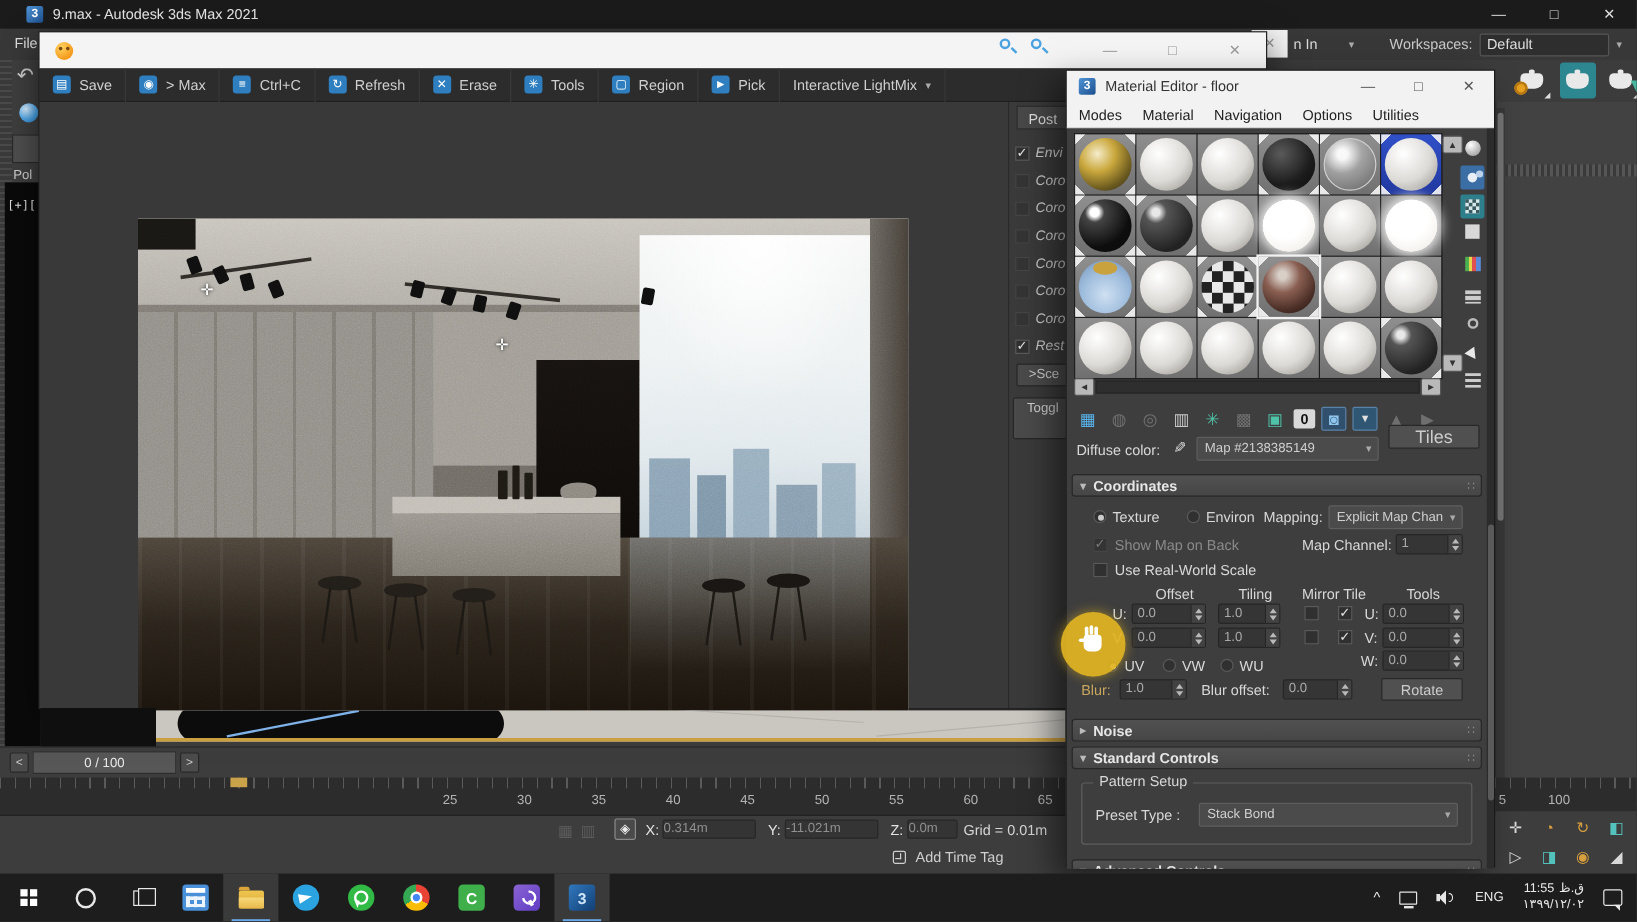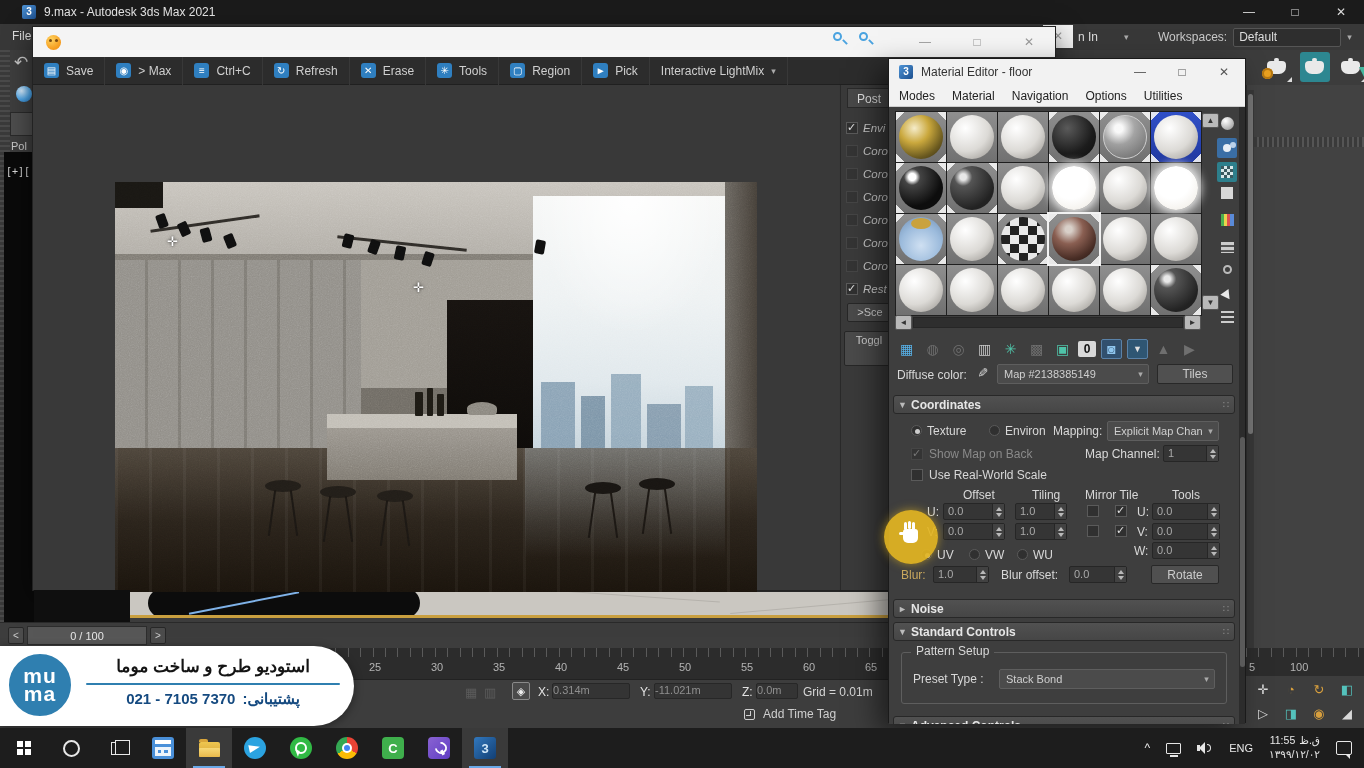--- a/index.html
+++ b/index.html
@@ -543,34 +543,20 @@
       <span style="color: rgb(217, 217, 217);">✛</span>
       <span style="color: rgb(215, 159, 62);">◔</span>
       <span style="color: rgb(215, 159, 62);">↻</span>
       <span style="color: rgb(84, 194, 188);">◧</span>
       <span style="color: rgb(217, 217, 217);">▷</span>
       <span style="color: rgb(84, 194, 188);">◨</span>
       <span style="color: rgb(215, 159, 62);">◉</span>
       <span style="color: rgb(217, 217, 217);">◢</span>
     </div>
 
-  <div class="abs wm">
-    <div class="wm-logo">
-      <span>mu</span>
-        <span>ma</span>
-    </div>
-    <div class="wm-text">
-      <div class="wm-line1">استودیو طرح و ساخت موما</div>
-      <div class="wm-div"></div>
-      <div class="wm-line2">
-        <span dir="ltr">021 - 7105 7370</span>
-        <span dir="rtl">پشتیبانی:</span>
-      </div>
-    </div>
-  </div>
 
   <div class="abs me">
     <div class="mtitle">
       <span class="app-ico">3</span>
       <span>Material Editor - floor</span>
       <span class="mctl">
         <span>—</span>
         <span>□</span>
         <span>✕</span>
       </span>
@@ -705,21 +691,21 @@
           <div class="mtool t-dim">▲</div>
           <div class="mtool t-dim">▶</div>
         </div>
 
       <span class="w lblw" style="left:8px;top:261px;">Diffuse color:</span>
       <span class="w" style="left:88px;top:258px;color:#d8d8d8;transform:rotate(90deg);font-size:13px;">✎</span>
       <div class="dd" style="left:108px;top:257px;width:152px;">
         <span class="v">Map #2138385149</span>
           <span class="c">▾</span>
       </div>
-      <div class="mebtn" style="left:268px;top:257px;width:76px;height:20px;line-height:19px;font-size:12px;">Tiles</div>
+      <div class="mebtn" style="left:268px;top:247px;width:76px;height:20px;line-height:19px;font-size:15px;">Tiles</div>
 
       <div class="roll" style="top:288px;">
         <span class="arr">▼</span>
           <span>Coordinates</span>
           <span class="grip">∷</span>
       </div>
       <span class="w rd on" style="left:22px;top:318px;"></span>
       <span class="w lblw" style="left:38px;top:317px;">Texture</span>
       <span class="w rd" style="left:100px;top:318px;"></span>
       <span class="w lblw" style="left:116px;top:317px;">Environ</span>

